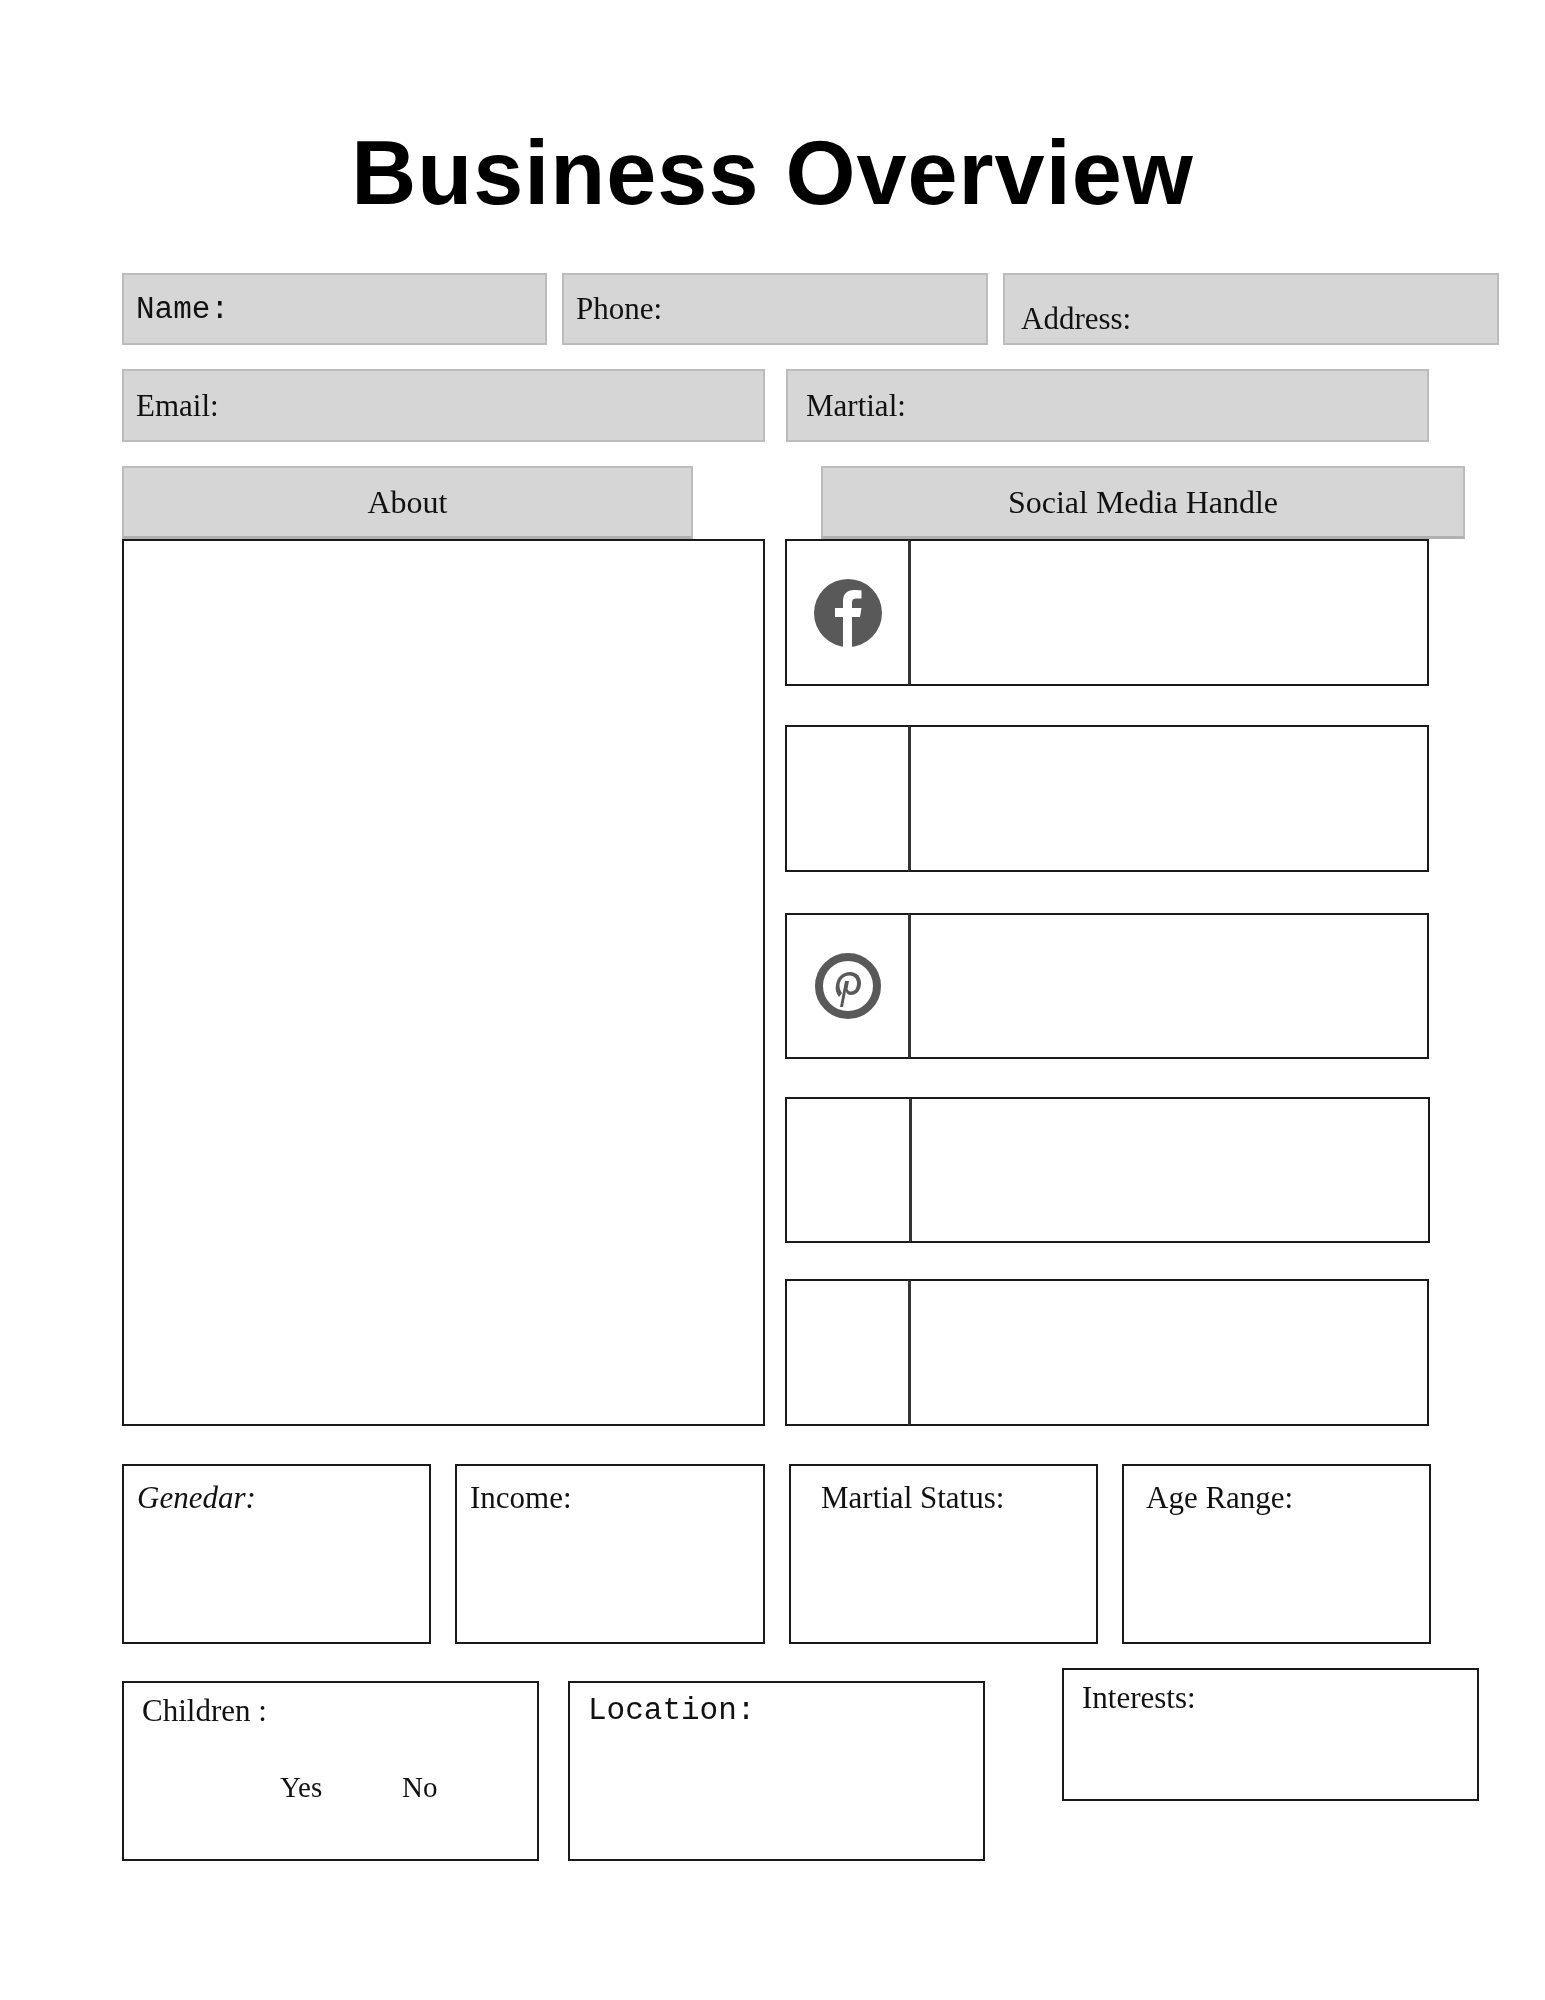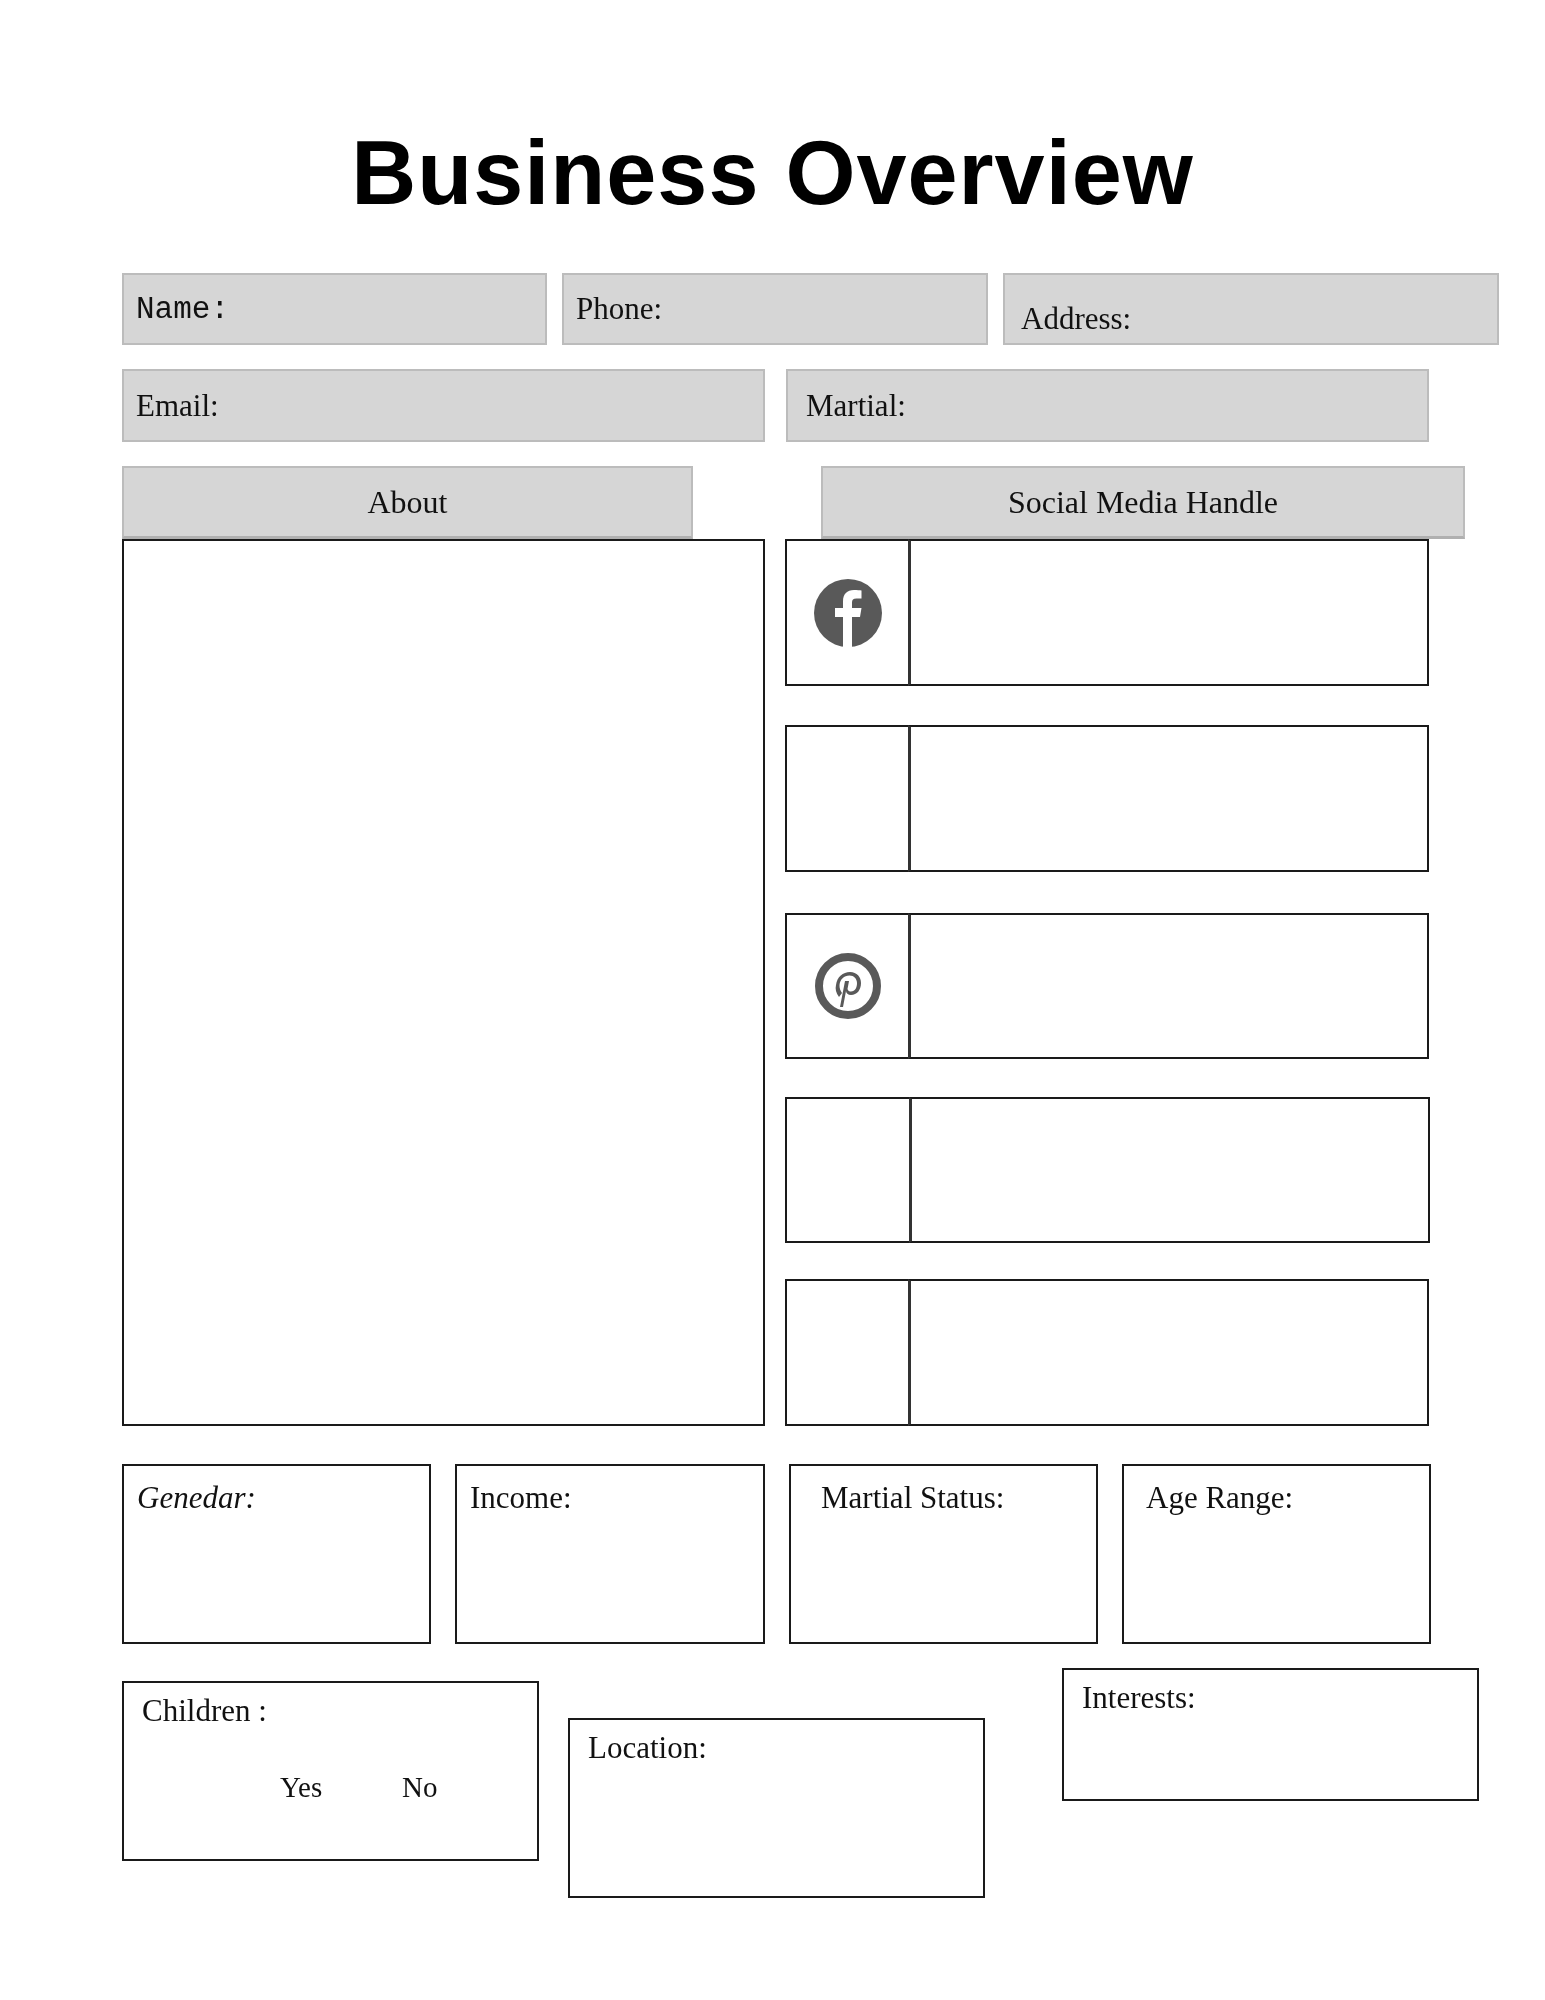--- a/index.html
+++ b/index.html
@@ -90,18 +90,18 @@
 </div>
 <div class="abs box demo" style="left:1122px;top:1464px;width:309px;height:180px;padding-left:38px;">
   <span class="lbl" style="left:22px;top:14px;">Age Range:</span>
 </div>
 
 <div class="abs box demo" style="left:122px;top:1681px;width:417px;height:180px;">
   <span class="lbl" style="left:18px;top:10px;">Children :</span>
   <span class="opt" style="left:156px;top:88px;">Yes</span>
   <span class="opt" style="left:278px;top:88px;">No</span>
 </div>
-<div class="abs box demo" style="left:568px;top:1718px;width:417px;height:180px;">
+<div class="abs box demo" style="left:568px;top:1681px;width:417px;height:180px;font-family:Liberation Mono, monospace;">
   <span class="lbl" style="left:18px;top:10px;">Location:</span>
 </div>
 <div class="abs box demo" style="left:1014px;top:1668px;width:417px;height:133px;margin-left:48px;">
   <span class="lbl" style="left:18px;top:10px;">Interests:</span>
 </div>
 
 </body></html>

